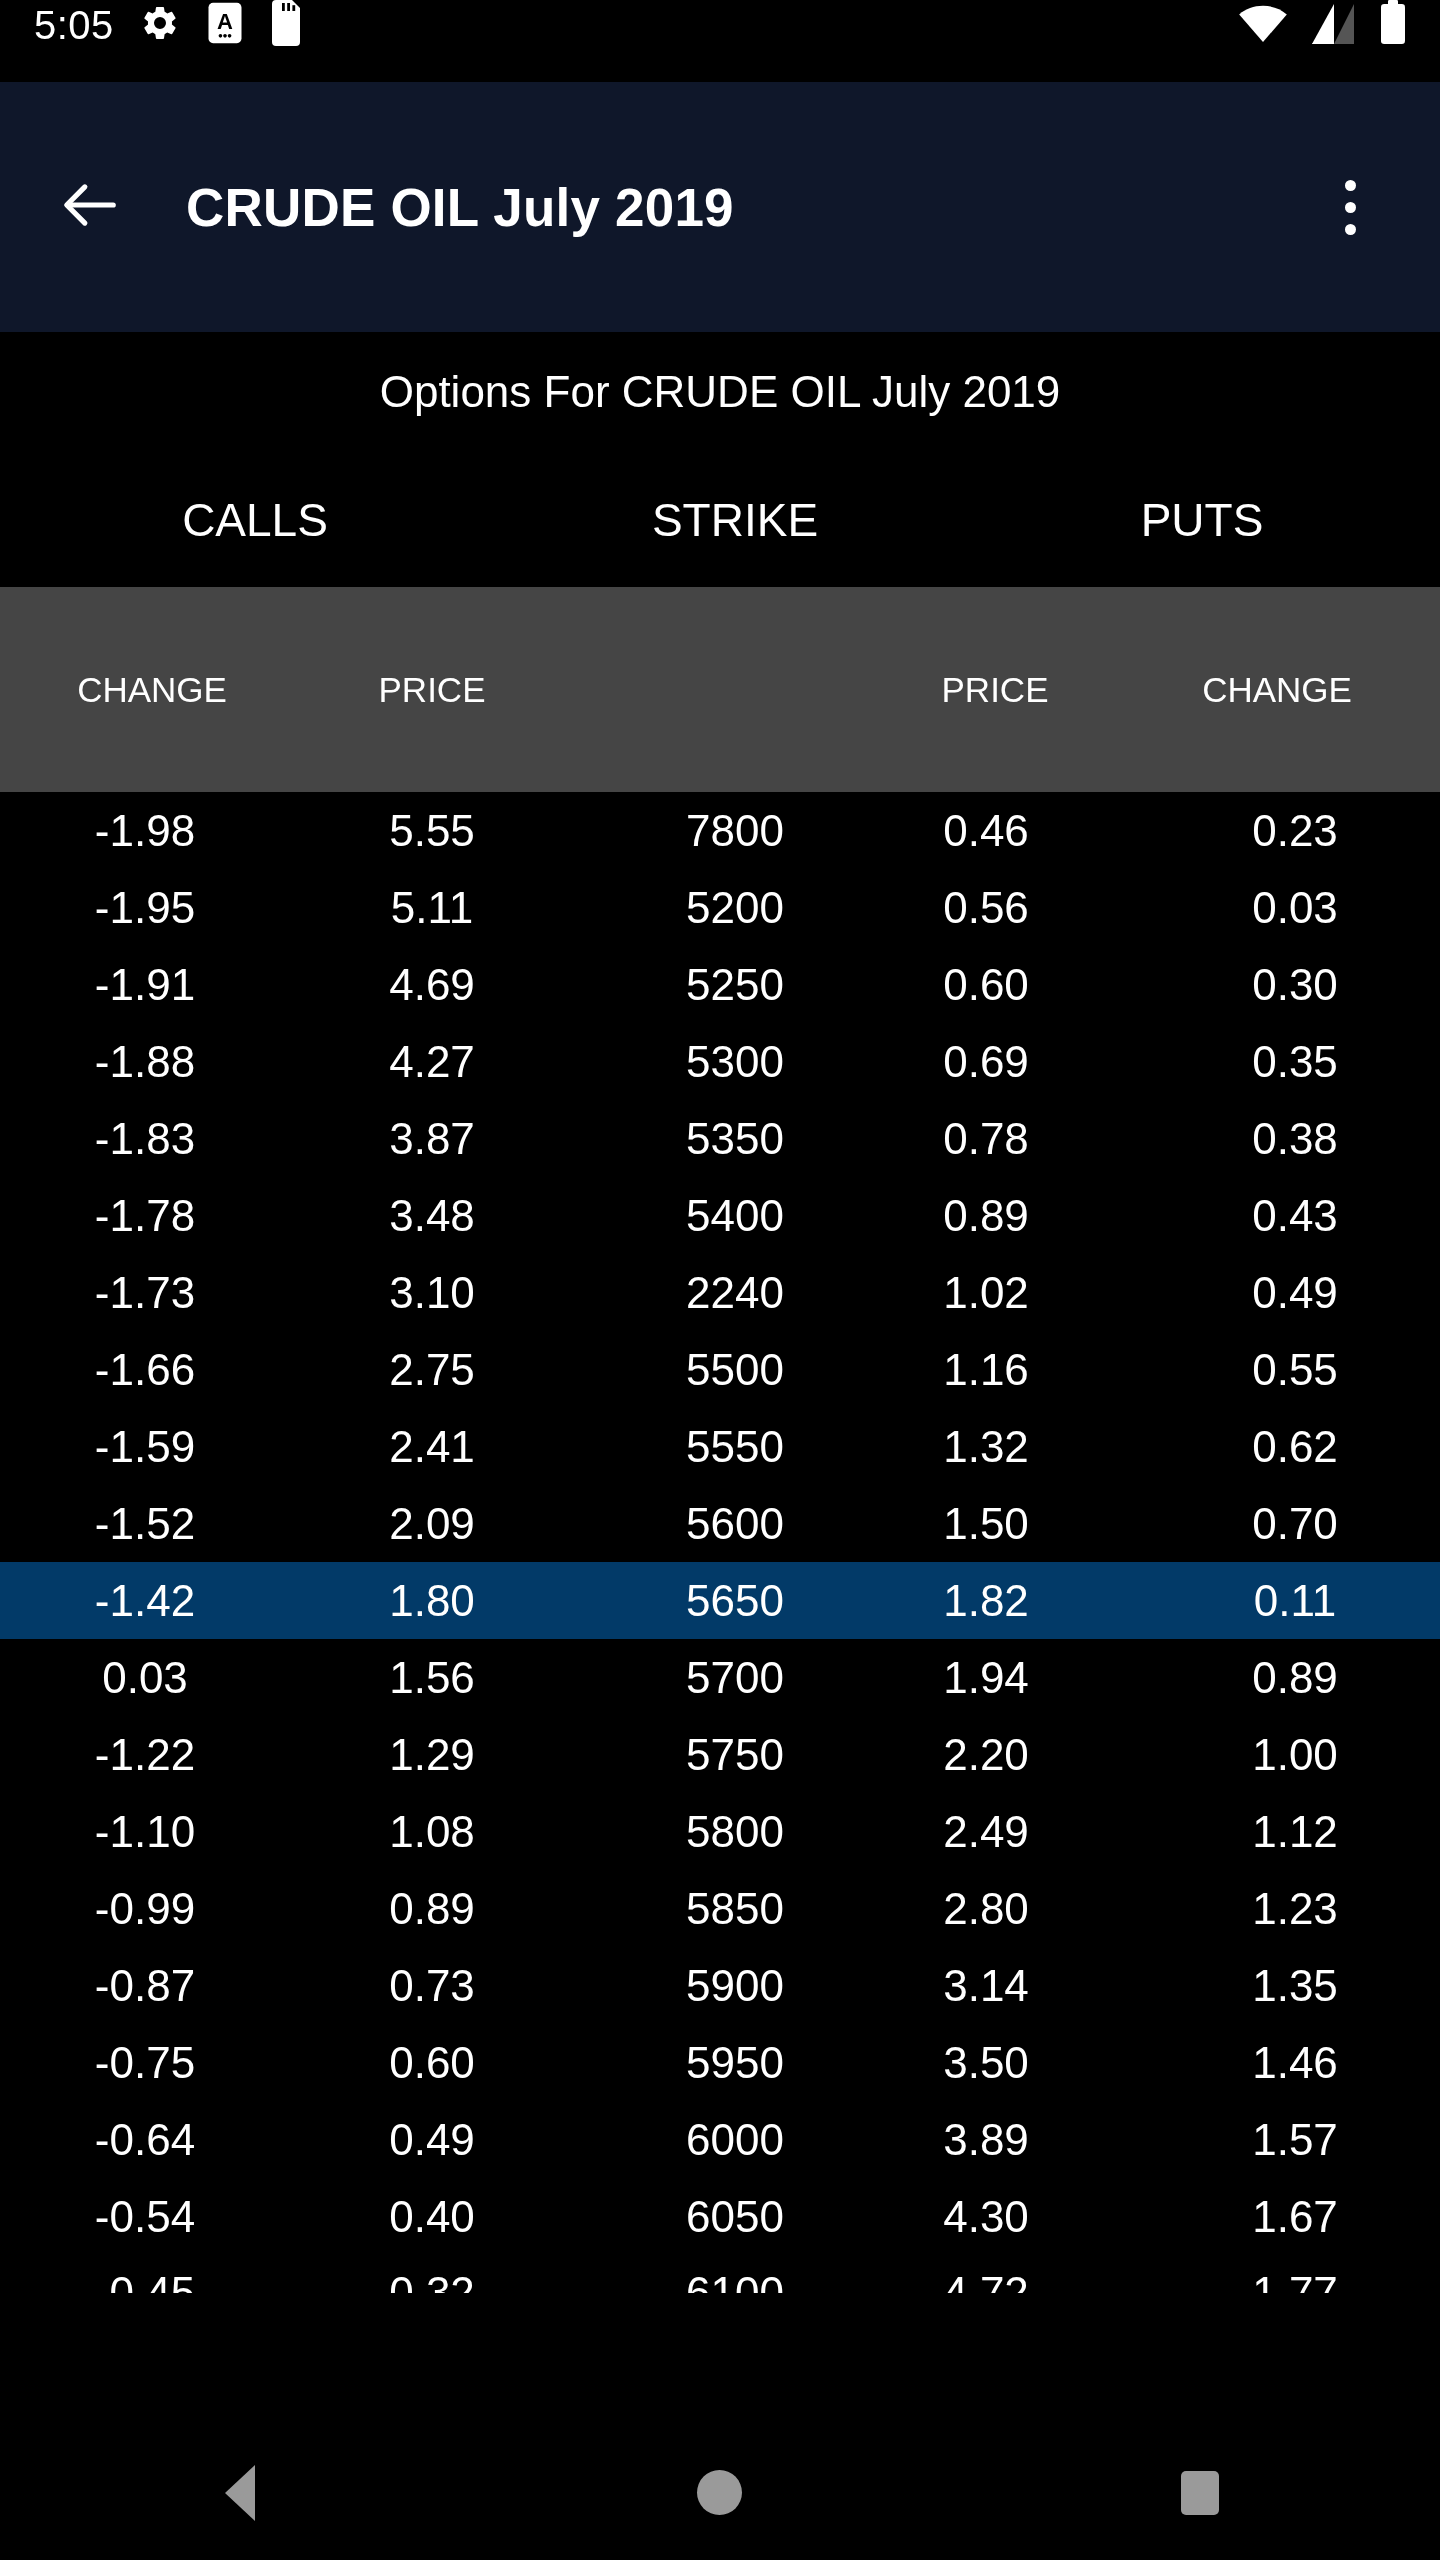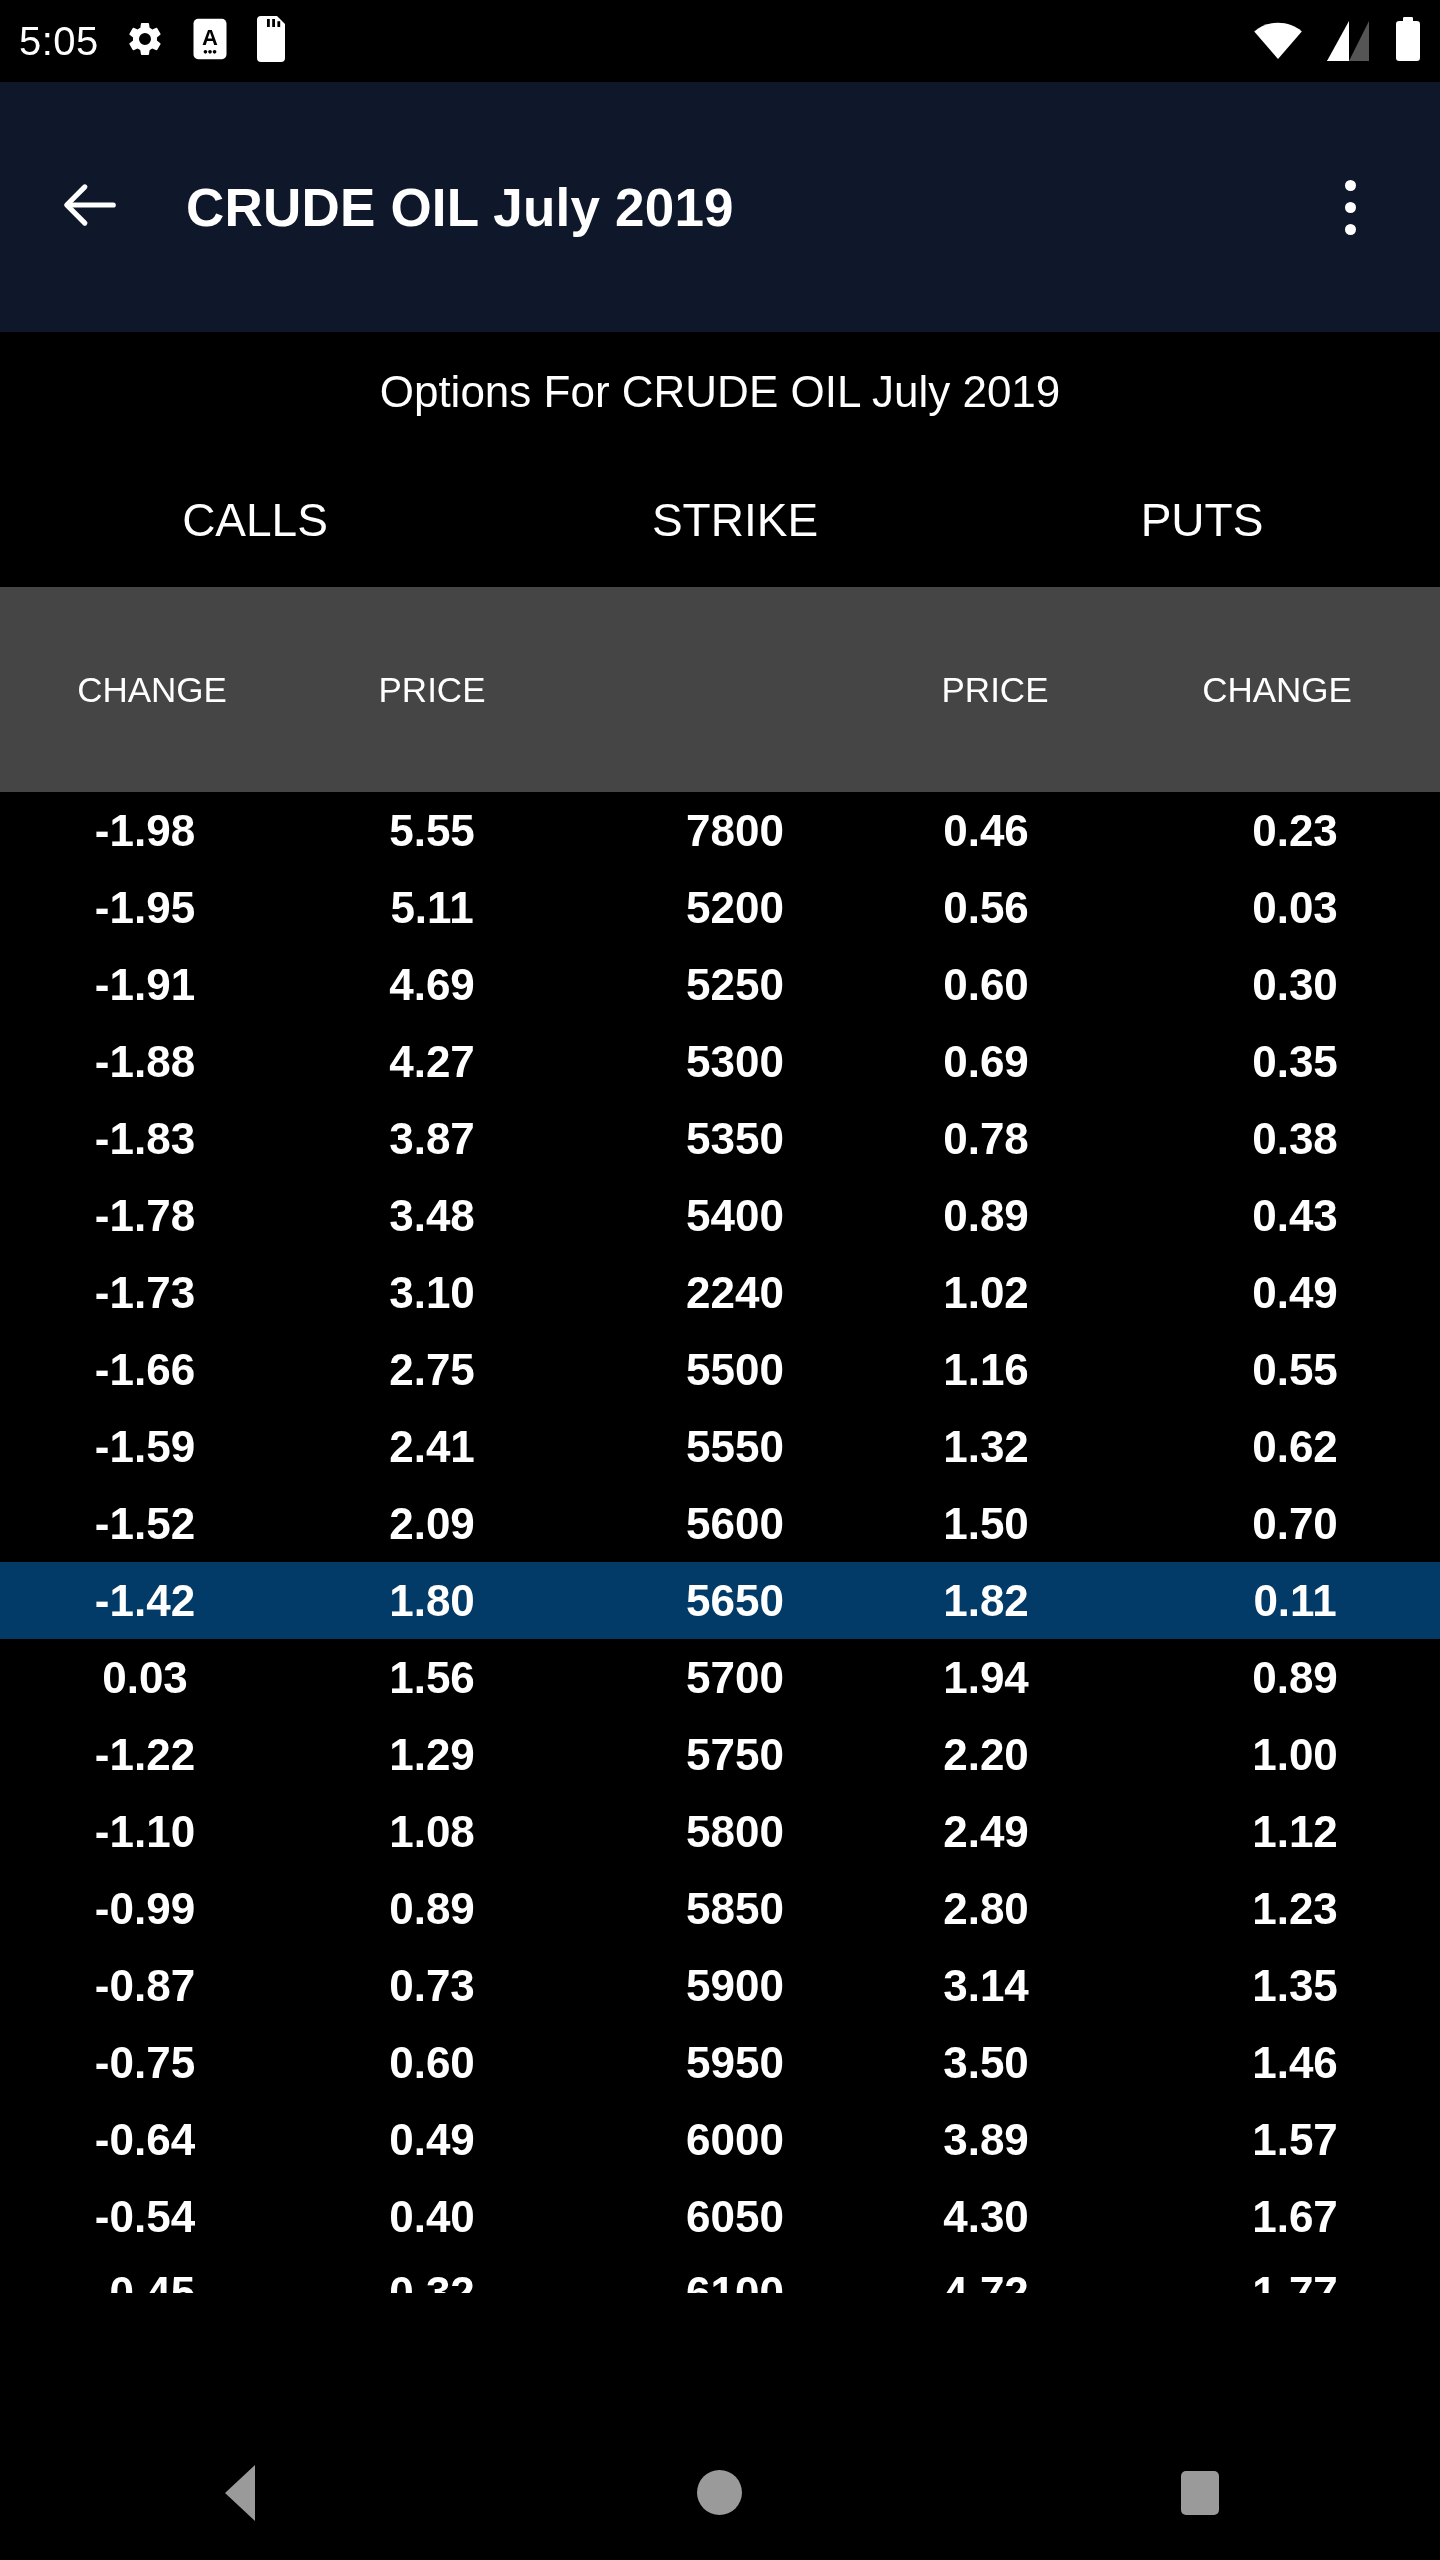--- a/index.html
+++ b/index.html
@@ -7,22 +7,22 @@
     width:1440px; height:2560px;
     background:#000;
     font-family:"Liberation Sans", sans-serif;
     overflow:hidden;
   }
 
   
   .statusbar{
     height:82px; width:100%;
     background:#000; color:#fff;
-    display:flex; align-items:center;
-    padding:0 19px;
+    display:flex; align-items:flex-start;
+    padding:0 34px;
   }
   .sb-left{ display:flex; align-items:center; gap:26px; }
   .sb-clock{ font-size:40px; letter-spacing:0.5px; }
   .sb-right{ margin-left:auto; display:flex; align-items:flex-end; gap:22px; }
   .ico{ display:block; }
 
   
   .appbar{
     height:250px; width:100%;
     background:#0f172a;
@@ -66,21 +66,21 @@
   .ch{
     position:absolute; top:50%; transform:translate(-50%,-50%);
     color:#fff; font-size:35px; white-space:nowrap;
   }
   .ch1{ left:152px; }
   .ch2{ left:432px; }
   .ch3{ left:995px; }
   .ch4{ left:1277px; }
 
   
-  .table{ background:#eab308;font-weight:bold; }
+  .table{ background:#eab308; }
   .row{
     height:77px; position:relative;
     background:#000;
   }
   .row.selected{ background:#023A68; }
   .row.clipped{ height:38px; overflow:hidden; }
   .cell{
     position:absolute; top:50%; transform:translate(-50%,-50%);
     color:#fff; font-size:44px; white-space:nowrap;
   }

